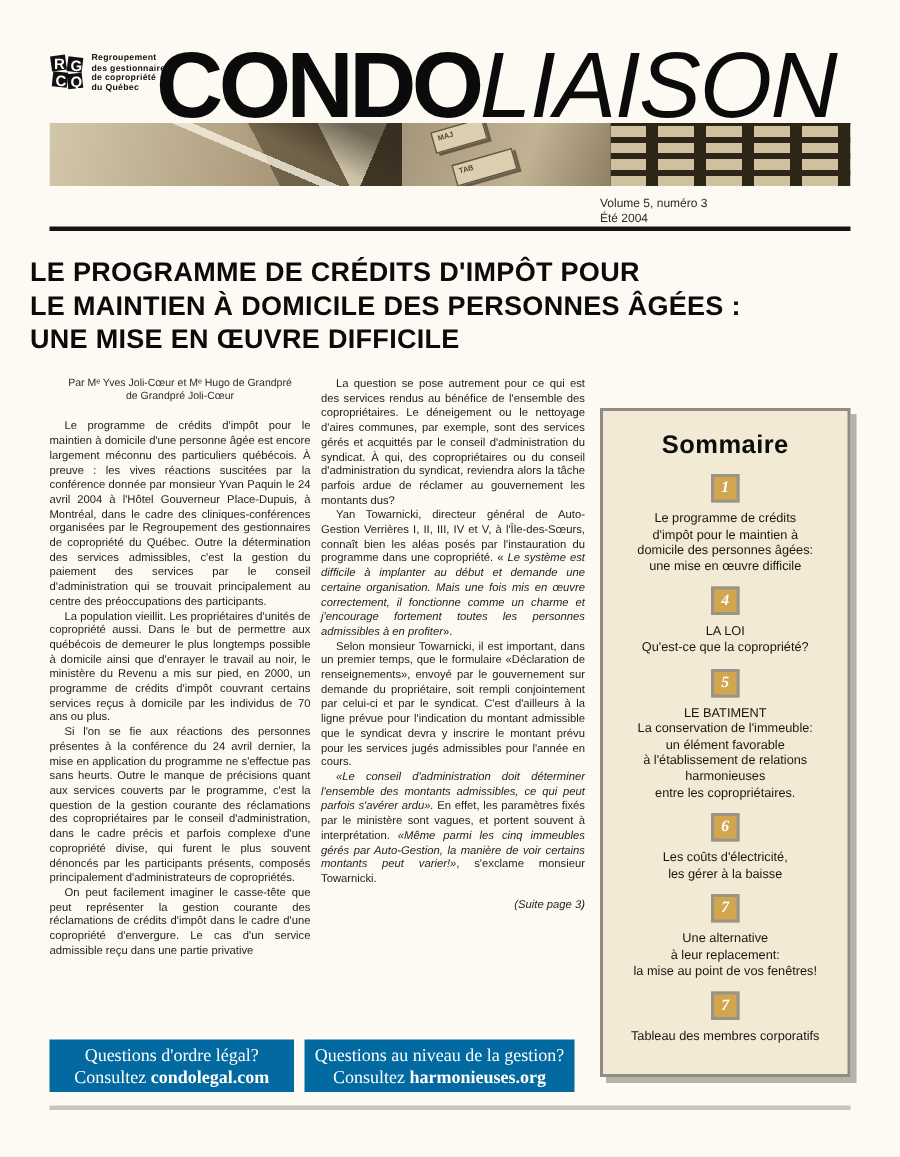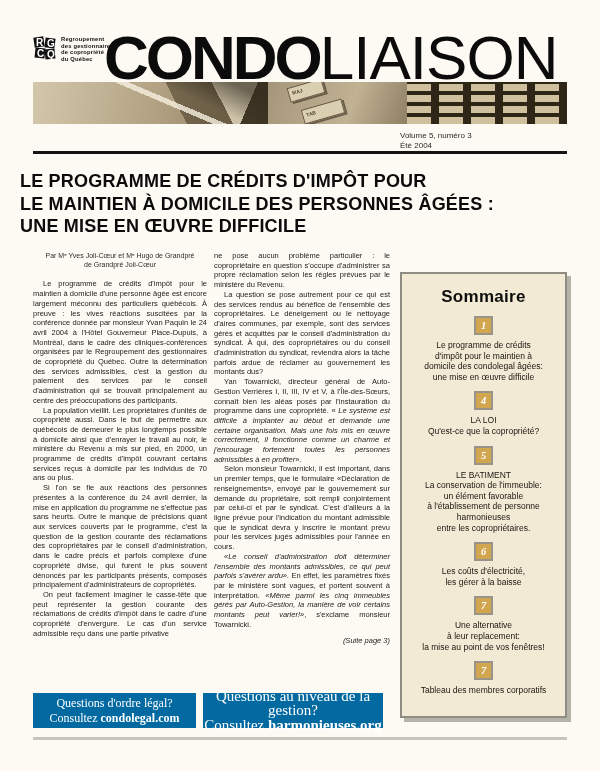--- a/index.html
+++ b/index.html
@@ -9,21 +9,21 @@
     font-family:"Liberation Sans", sans-serif; color:#1a1a1a;
   }
 
   
   .logo { position:absolute; left:33px; top:36px; display:flex; gap:4px; align-items:flex-start; }
   .logo svg { width:24px; height:24px; display:block; }
   .org { font-size:5.8px; font-weight:bold; line-height:6.6px; white-space:pre-line; color:#111; letter-spacing:.2px; }
 
   .title { position:absolute; left:104px; top:22px; white-space:nowrap; color:#0b0b0b; }
   .t-bold  { font-size:62px; font-weight:900; letter-spacing:-3px; }
-  .t-light { font-size:62px; font-weight:200; letter-spacing:-1px; }
+  .t-light { font-size:62px; font-weight:200; letter-spacing:-1px;font-style:italic; }
 
   .banner { position:absolute; left:33px; top:82px; width:534px; height:42px; display:flex; overflow:hidden; }
   .b-left { width:44%; height:100%;
     background:
       linear-gradient(293deg, rgba(52,43,28,.92) 0 11%, transparent 11%),
       linear-gradient(23deg, transparent 54%, rgba(246,240,224,.8) 54% 58%, transparent 58%),
       linear-gradient(205deg, rgba(28,22,13,.55) 0 12%, transparent 34%),
       linear-gradient(63deg, transparent 60%, rgba(70,58,38,.55) 60% 78%, rgba(220,210,184,.8) 78%),
       linear-gradient(100deg,#d3c7ab 0%,#b2a283 52%,#8a795b 100%);
   }
@@ -69,21 +69,21 @@
     font-size:10.5px; line-height:15px; text-align:center; }
   .som-text { font-size:8.5px; line-height:10.6px; white-space:pre-line; color:#19150e; }
 
   
   .footer-box { position:absolute; top:693px; height:35px; background:#0369a1; color:#fff;
     font-family:"Liberation Serif", serif; text-align:center;
     display:flex; flex-direction:column; justify-content:center; box-sizing:border-box; cursor:pointer; }
   #fb1 { left:33px;  width:163px; }
   #fb2 { left:203px; width:180px; }
   .fb-line { font-size:12px; line-height:14.5px; }
-  #fb2 .fb-line { font-size:15px; }
+  #fb2 .fb-line { font-size:12px; }
   .rule-gray { position:absolute; left:33px; top:737px; width:534px; height:3px; background:#c6c4bc; }
 </style>
 </head>
 <body>
 
 <div class="page">
 
   <div class="logo">
     <svg viewBox="0 0 24 24" aria-hidden="true">
       <g font-family="Liberation Sans, sans-serif" font-weight="bold" font-size="10" fill="#ffffff">
@@ -129,50 +129,49 @@
 de Grandpré Joli-Cœur</div>
     <div id="col1-paras">
         <p><span>Le programme de crédits d'impôt pour le maintien à domicile d'une personne âgée est encore largement méconnu des particuliers québécois. À preuve : les vives réactions suscitées par la conférence donnée par monsieur Yvan Paquin le 24 avril 2004 à l'Hôtel Gouverneur Place-Dupuis, à Montréal, dans le cadre des cliniques-conférences organisées par le Regroupement des gestionnaires de copropriété du Québec. Outre la détermination des services admissibles, c'est la gestion du paiement des services par le conseil d'administration qui se trouvait principalement au centre des préoccupations des participants.</span></p>
         <p><span>La population vieillit.  Les propriétaires d'unités de copropriété aussi.  Dans le but de permettre aux québécois de demeurer le plus longtemps possible à domicile ainsi que d'enrayer le travail au noir, le ministère du Revenu a mis sur pied, en 2000, un programme de crédits d'impôt couvrant certains services reçus à domicile par les individus de 70 ans ou plus.</span></p>
         <p><span>Si l'on se fie aux réactions des personnes présentes à la conférence du 24 avril dernier, la mise en application du programme ne s'effectue pas sans heurts.  Outre le manque de précisions quant aux services couverts par le programme, c'est la question de la gestion courante des réclamations des copropriétaires par le conseil d'administration, dans le cadre précis et parfois complexe d'une copropriété divise, qui furent le plus souvent dénoncés par les participants présents, composés principalement d'administrateurs de copropriétés.</span></p>
         <p><span>On peut facilement imaginer le casse-tête que peut représenter la gestion courante des réclamations de crédits d'impôt dans le cadre d'une copropriété d'envergure. Le cas d'un service admissible reçu dans une partie privative</span></p>
       </div>
   </div>
   <div id="col2" class="col">
     <div id="col2-paras">
-        <p class="noindent"><span>ne pose aucun problème particulier  : le copropriétaire en question s'occupe d'administrer sa propre réclamation selon les règles prévues par le ministère du Revenu.</span></p>
         <p><span>La question se pose autrement pour ce qui est des services rendus au bénéfice de l'ensemble des copropriétaires.  Le déneigement ou le nettoyage d'aires communes, par exemple, sont des services gérés et acquittés par le conseil d'administration du syndicat.  À qui, des copropriétaires ou du conseil d'administration du syndicat, reviendra alors la tâche parfois ardue de réclamer au gouvernement les montants dus?</span></p>
         <p><span>Yan Towarnicki, directeur général de Auto-Gestion Verrières I, II, III, IV et V, à l'Île-des-Sœurs, connaît bien les aléas posés par l'instauration du programme dans une copropriété.  « </span><span class="ital">Le système est difficile à implanter au début et demande une certaine organisation. Mais une fois mis en œuvre correctement, il fonctionne comme un charme et j'encourage fortement toutes les personnes admissibles à en profiter</span><span>».</span></p>
         <p><span>Selon monsieur Towarnicki, il est important, dans un premier temps, que le formulaire «Déclaration de renseignements», envoyé par le gouvernement sur demande du propriétaire, soit rempli conjointement par celui-ci et par le syndicat.  C'est d'ailleurs à la ligne prévue pour l'indication du montant admissible que le syndicat devra y inscrire le montant prévu pour les services jugés admissibles pour l'année en cours.</span></p>
         <p><span class="ital">«Le conseil d'administration doit déterminer l'ensemble des montants admissibles, ce qui peut parfois s'avérer ardu».</span><span>  En effet, les paramètres fixés par le ministère sont vagues, et portent souvent à interprétation.  </span><span class="ital">«Même parmi les cinq immeubles gérés par Auto-Gestion, la manière de voir certains montants peut varier!»</span><span>, s'exclame monsieur Towarnicki.</span></p>
         <p class="right"><span class="ital">(Suite page 3)</span></p>
       </div>
   </div>
 
   <aside id="sommaire">
     <div class="som-title">Sommaire</div>
     <div id="som-items">
         <div class="som-item">
           <div class="som-badge">1</div>
           <div class="som-text">Le programme de crédits
 d'impôt pour le maintien à
-domicile des condolegal âgées:
+domicile des personnes âgées:
 une mise en œuvre difficile</div>
         </div>
         <div class="som-item">
           <div class="som-badge">4</div>
           <div class="som-text">LA LOI
 Qu'est-ce que la copropriété?</div>
         </div>
         <div class="som-item">
           <div class="som-badge">5</div>
           <div class="som-text">LE BATIMENT
 La conservation de l'immeuble:
 un élément favorable
-à l'établissement de personne
+à l'établissement de relations
 harmonieuses
 entre les copropriétaires.</div>
         </div>
         <div class="som-item">
           <div class="som-badge">6</div>
           <div class="som-text">Les coûts d'électricité,
 les gérer à la baisse</div>
         </div>
         <div class="som-item">
           <div class="som-badge">7</div>

